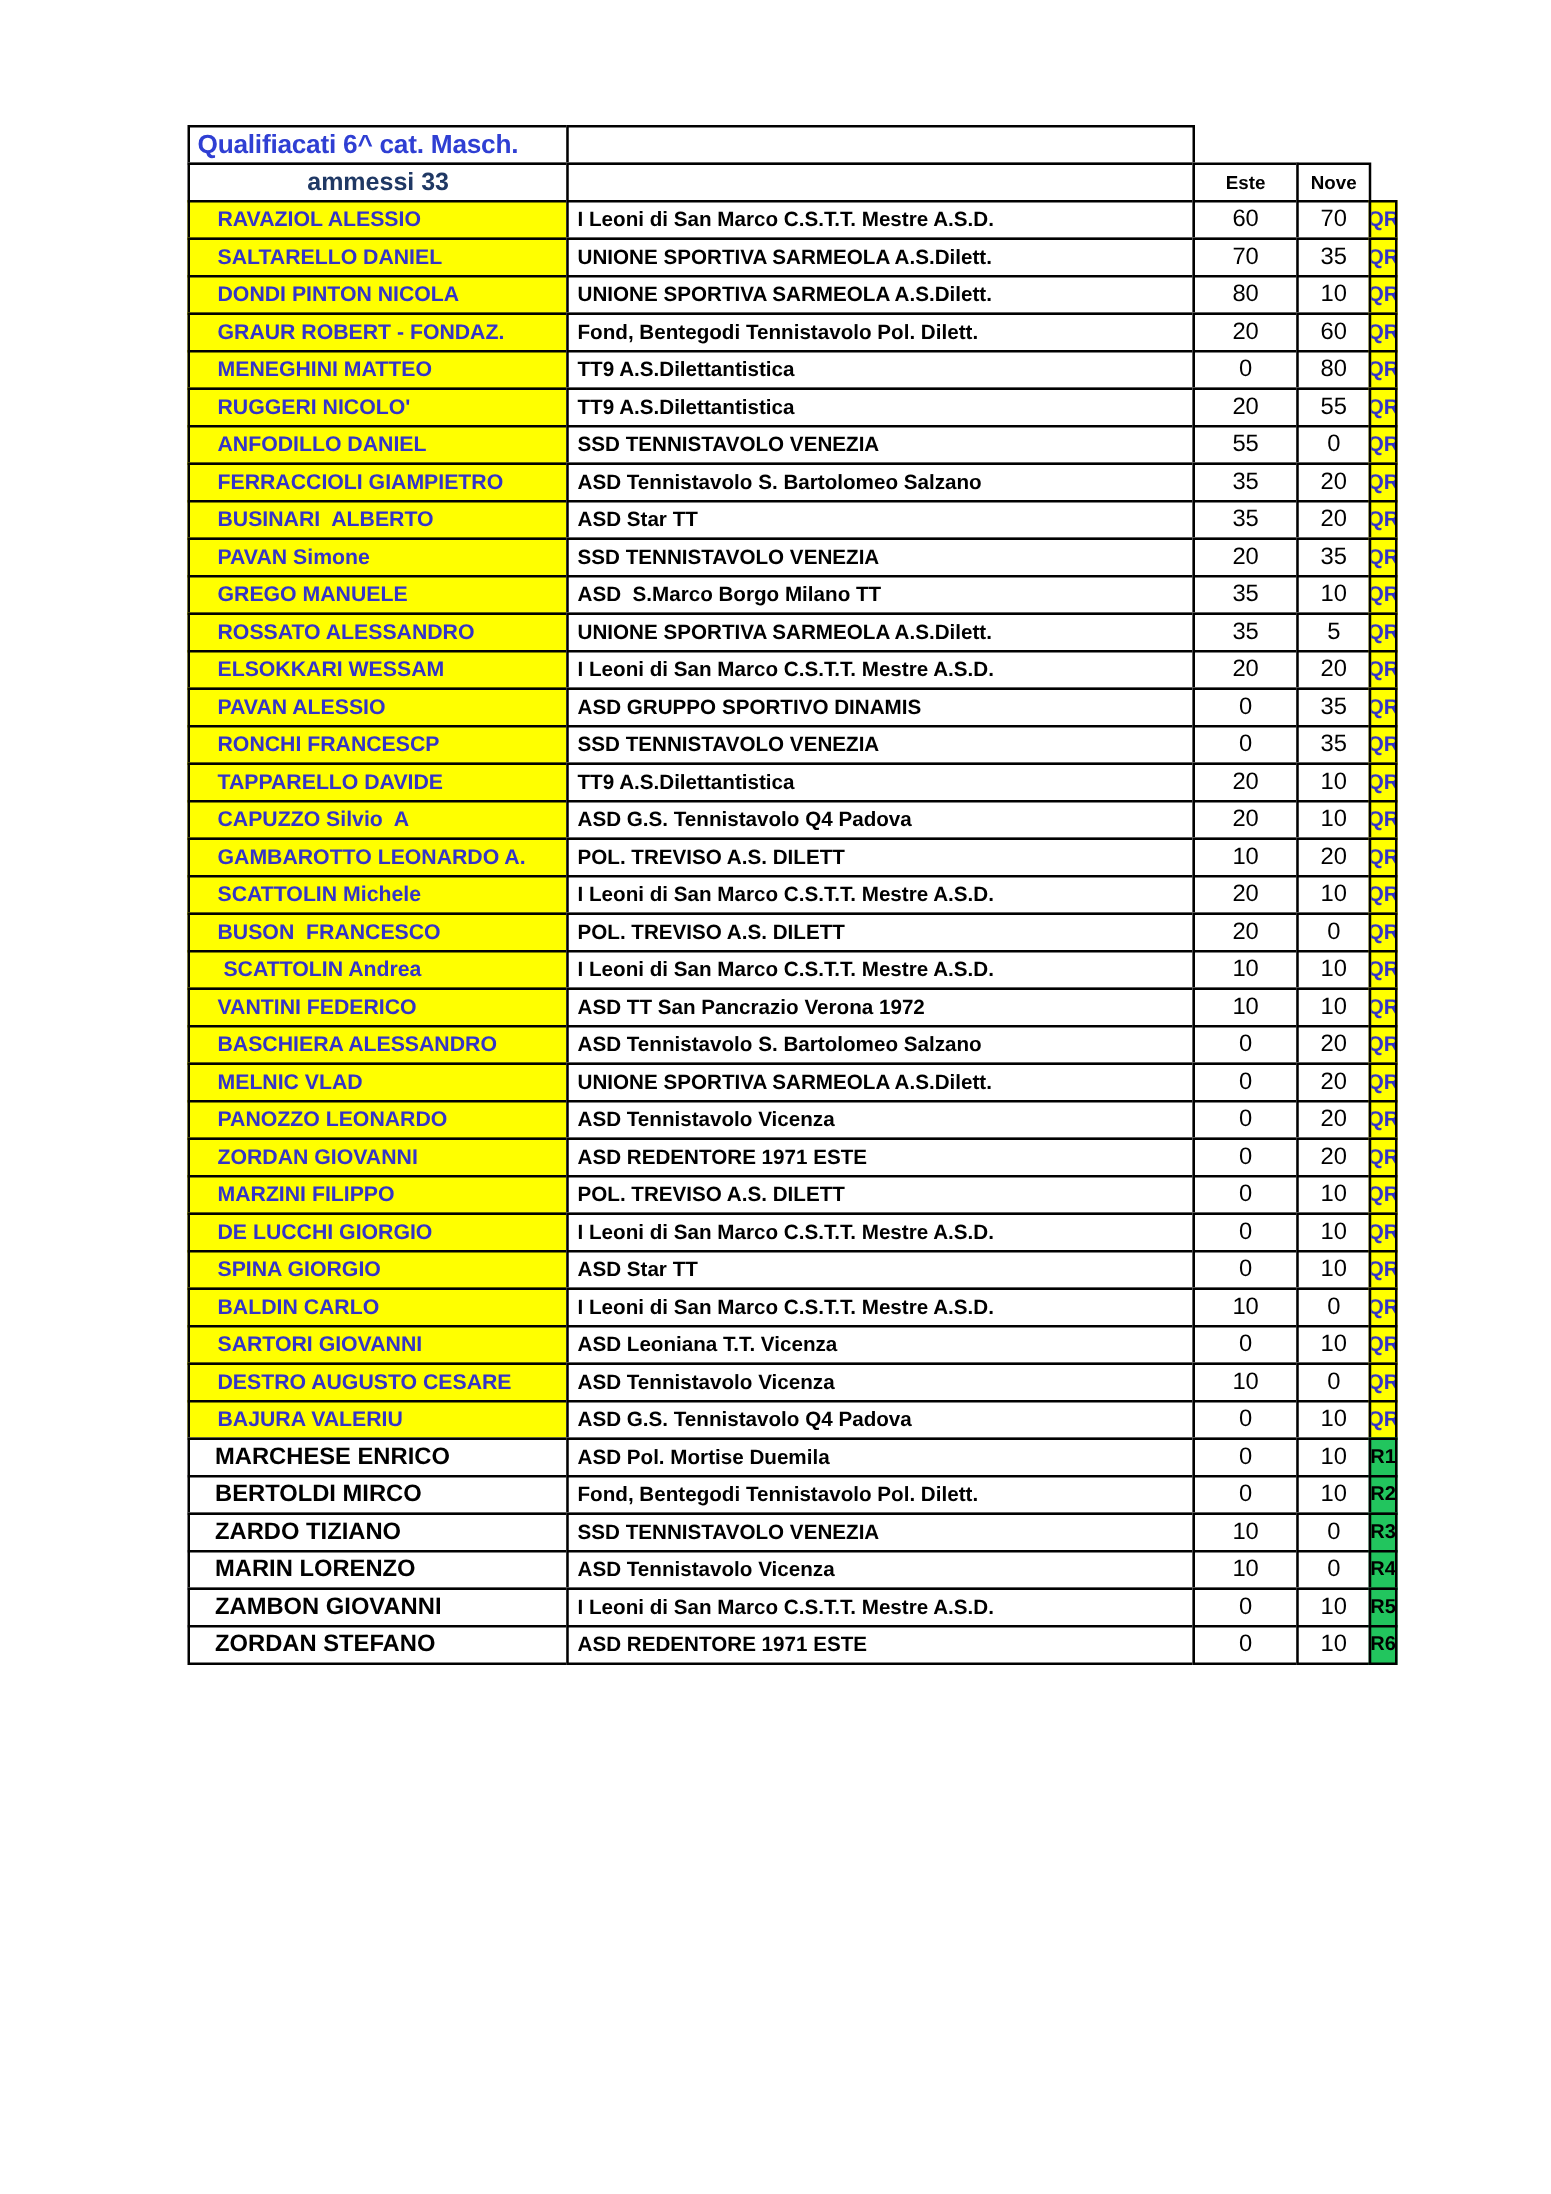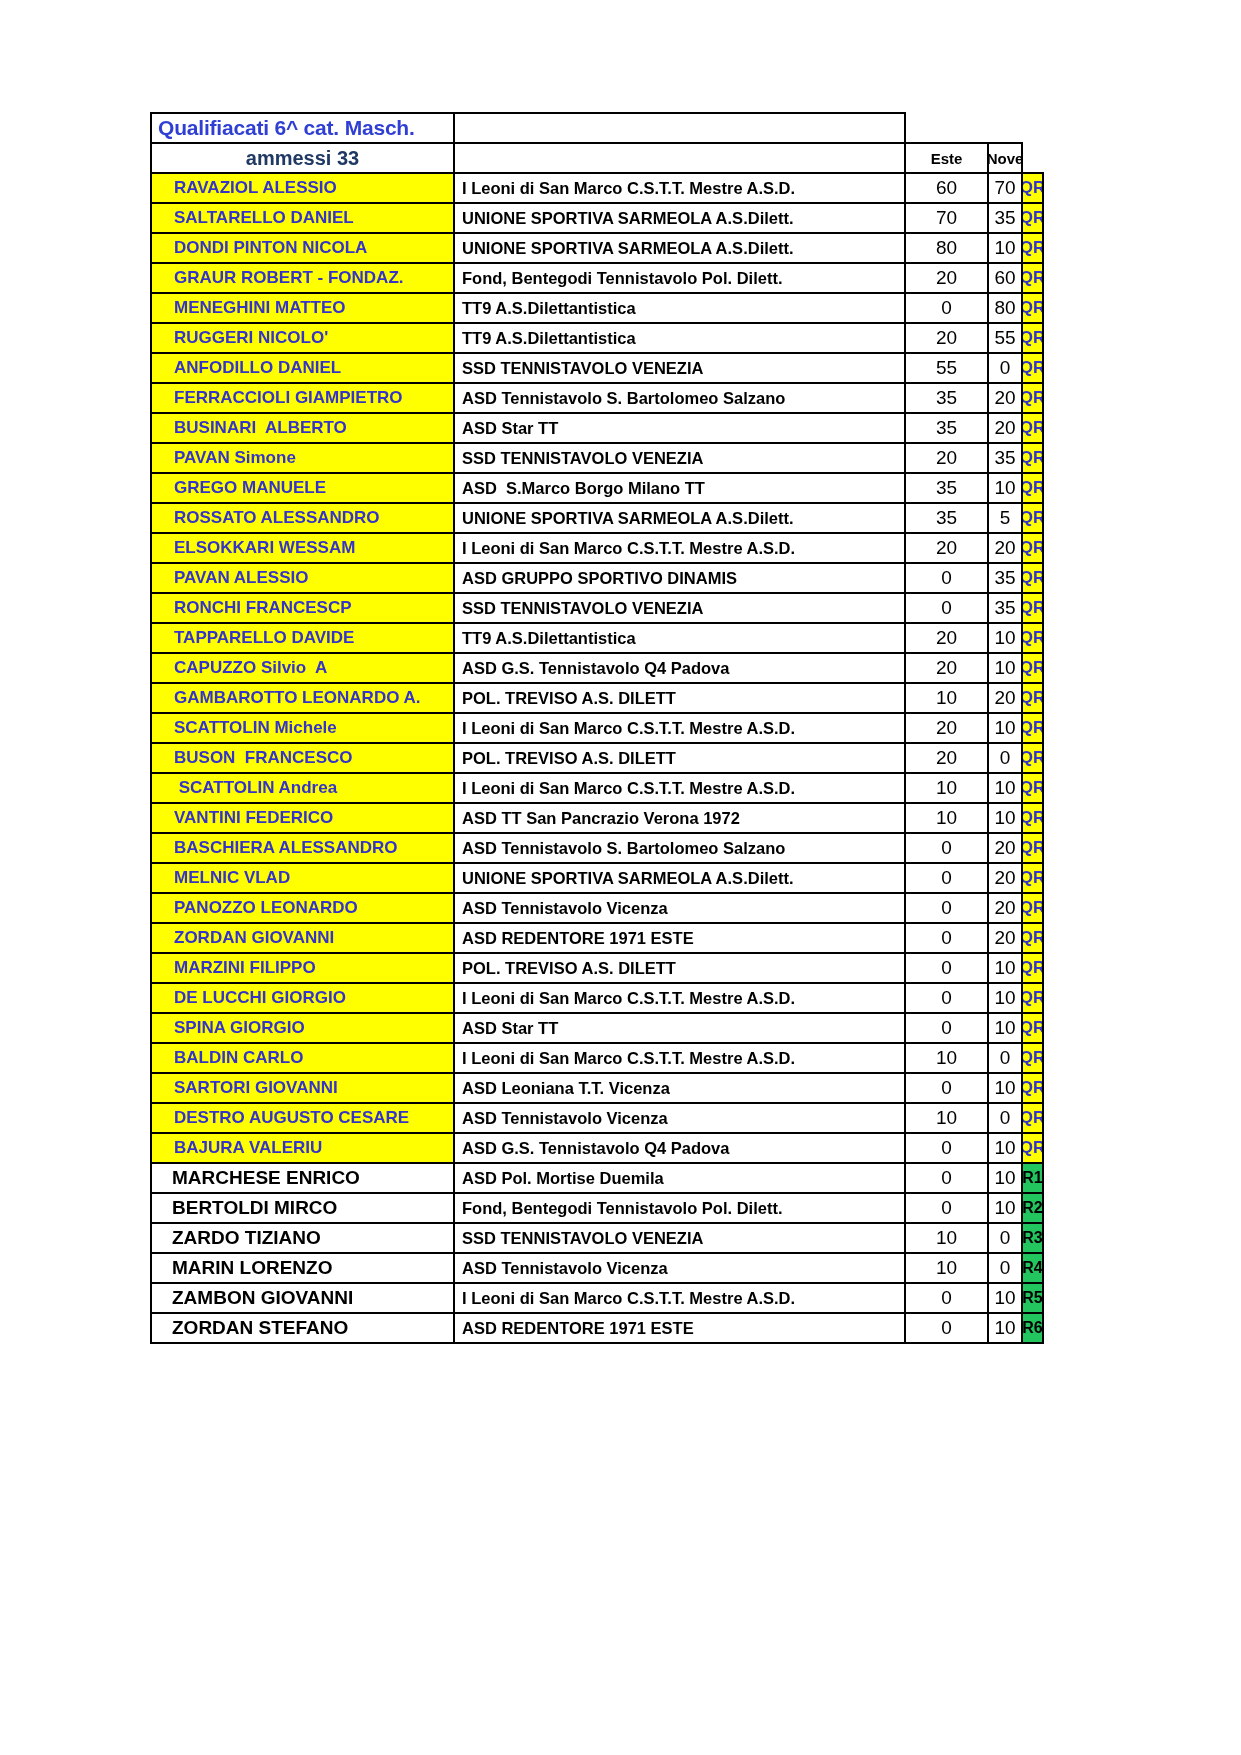--- a/index.html
+++ b/index.html
@@ -1,32 +1,32 @@
 <!DOCTYPE html>
 <html><head>
 <meta charset="utf-8">
 <style>
   html,body{margin:0;padding:0;}
   body{
     width:1241px;height:1755px;background:#ffffff;position:relative;
     font-family:"Liberation Sans", sans-serif;
     -webkit-font-smoothing:antialiased;
   }
-  .sheet{position:absolute;left:150px;top:112px;}
+  .sheet{position:absolute;left:150px;top:100px;}
   .row{display:flex;margin-top:-2px;}
   .sheet > .row:first-child{margin-top:0;}
   .cell{
     box-sizing:border-box;border:2px solid #000;height:32px;
     display:flex;align-items:center;background:#fff;overflow:hidden;
   }
   .cell + .cell{margin-left:-2px;}
   .c-name{width:305px;}
-  .c-club{width:453px;}
+  .c-club{width:503px;}
   .c-este{width:85px;}
-  .c-nove{width:36px;}
+  .c-nove{width:60px;}
   .c-code{width:23px;}
   .title-cell{
     color:#2F3FD3;font-weight:bold;font-size:21px;padding-left:6px;
     letter-spacing:-0.2px;
   }
   .ammessi-cell{
     color:#1F3864;font-weight:bold;font-size:20px;justify-content:center;
   }
   .col-header{font-weight:bold;font-size:15px;justify-content:center;color:#000;}
   .name-q{

